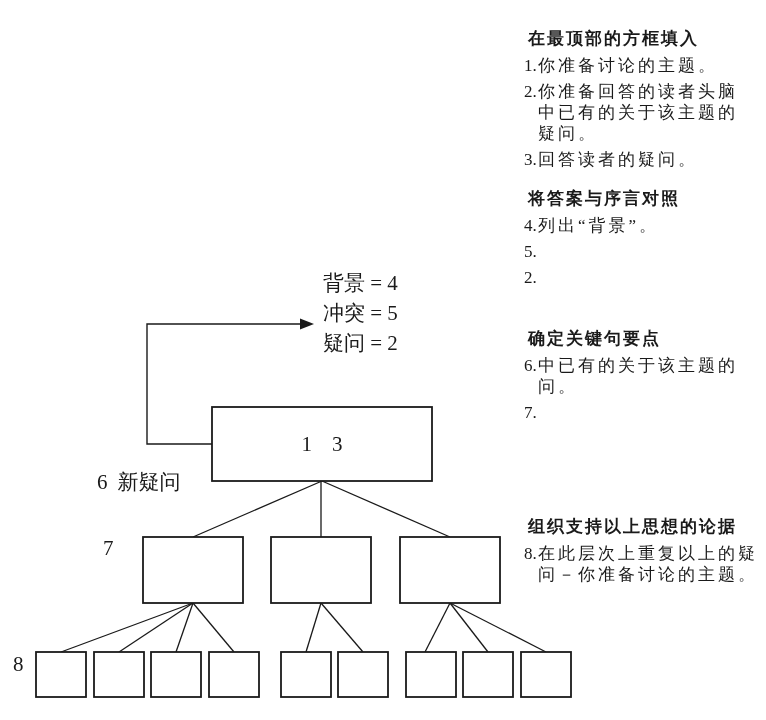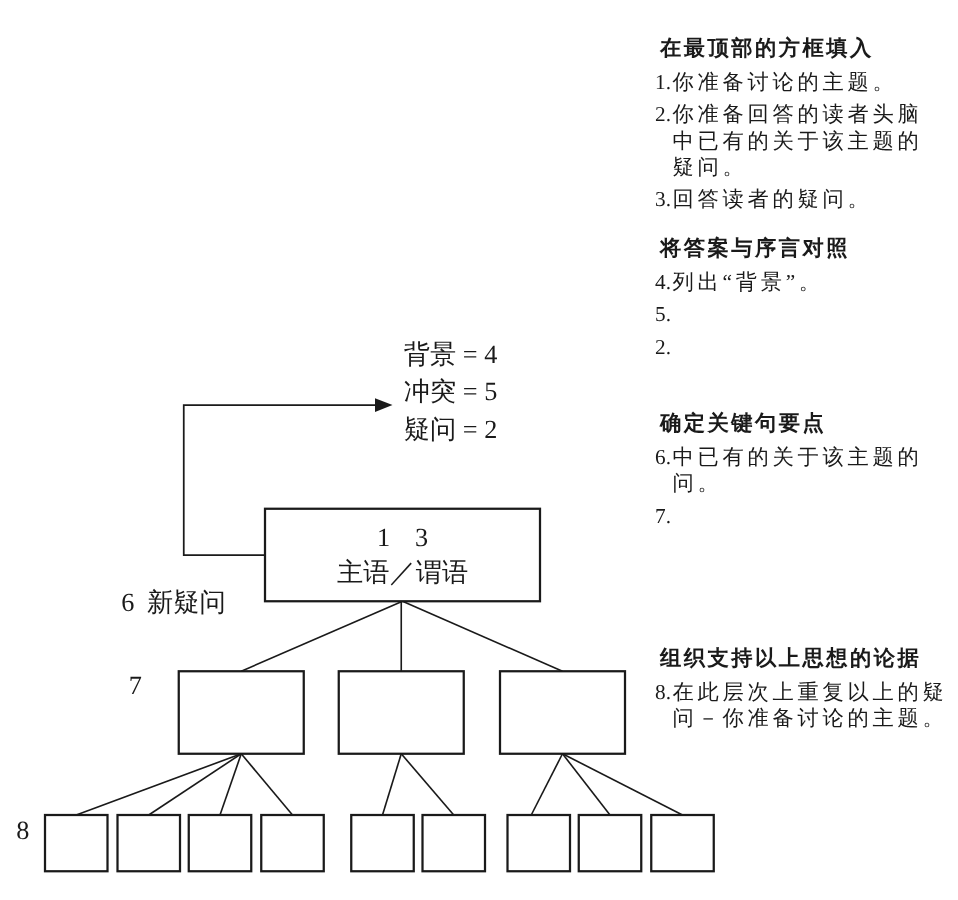--- a/index.html
+++ b/index.html
@@ -98,21 +98,20 @@
     <div>背景 = 4</div>
     <div>冲突 = 5</div>
     <div>疑问 = 2</div>
   </div>
 
   <div class="topbox-text">
     <div class="topbox-nums">
       <span>1</span>
       <span>3</span>
     </div>
-    <div>主语／谓语</div>
   </div>
 
   <div class="newq">
     <span>6</span>
     <span>新疑问</span>
   </div>
   <div class="lvl lvl7">7</div>
   <div class="lvl lvl8">8</div>
 
   <div class="sec" style="top:28px">

